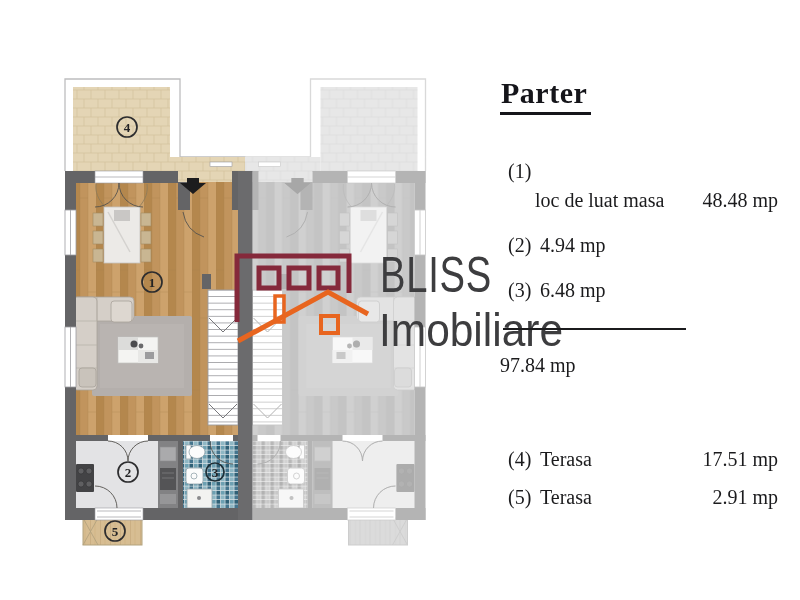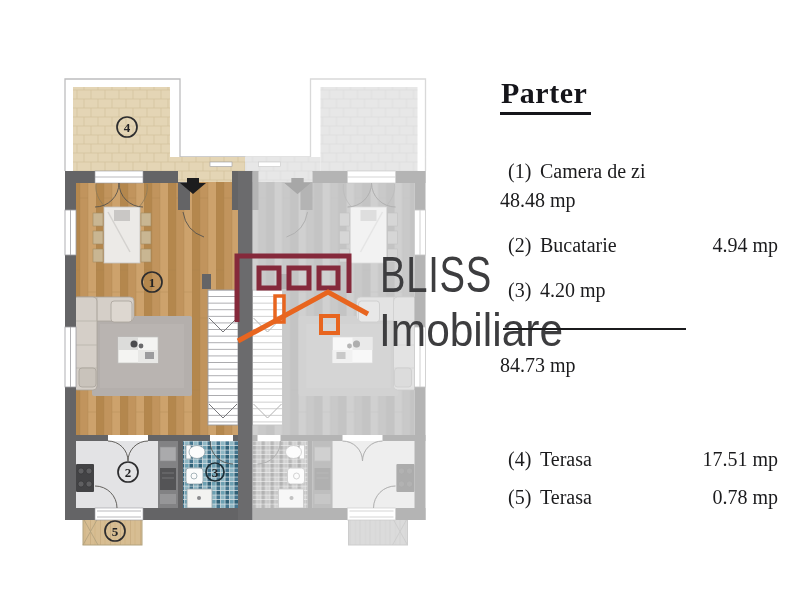--- a/index.html
+++ b/index.html
@@ -231,42 +231,41 @@
   </g>
 
   <path d="M503,329 H686" stroke="#1b1b1d" stroke-width="2"></path>
 </svg>
 
 <div class="legend-layer">
   <div class="page-title">Parter</div>
 
   <div class="lrow" style="top:160px">
     <span class="num">(1)</span>
-    <span class="lab">Camera de zi</span>
   </div>
   <div class="lrow" style="top:189px">
+    <span class="lab indent1">loc de luat masa</span>
     <span class="val">48.48 mp</span>
   </div>
   <div class="lrow" style="top:234px">
     <span class="num">(2)</span>
-    <span class="lab">Bucatarie</span>
     <span class="val">4.94 mp</span>
   </div>
   <div class="lrow" style="top:279px">
     <span class="num">(3)</span>
-    <span class="val">4.20 mp</span>
+    <span class="val">6.48 mp</span>
   </div>
   <div class="lrow" style="top:354px">
-    <span class="val">84.73 mp</span>
+    <span class="val">97.84 mp</span>
   </div>
   <div class="lrow" style="top:448px">
     <span class="num">(4)</span>
     <span class="lab">Terasa</span>
     <span class="val">17.51 mp</span>
   </div>
   <div class="lrow" style="top:486px">
     <span class="num">(5)</span>
     <span class="lab">Terasa</span>
-    <span class="val">0.78 mp</span>
+    <span class="val">2.91 mp</span>
   </div>
 </div>
 
 </div>
 
 </body></html>

